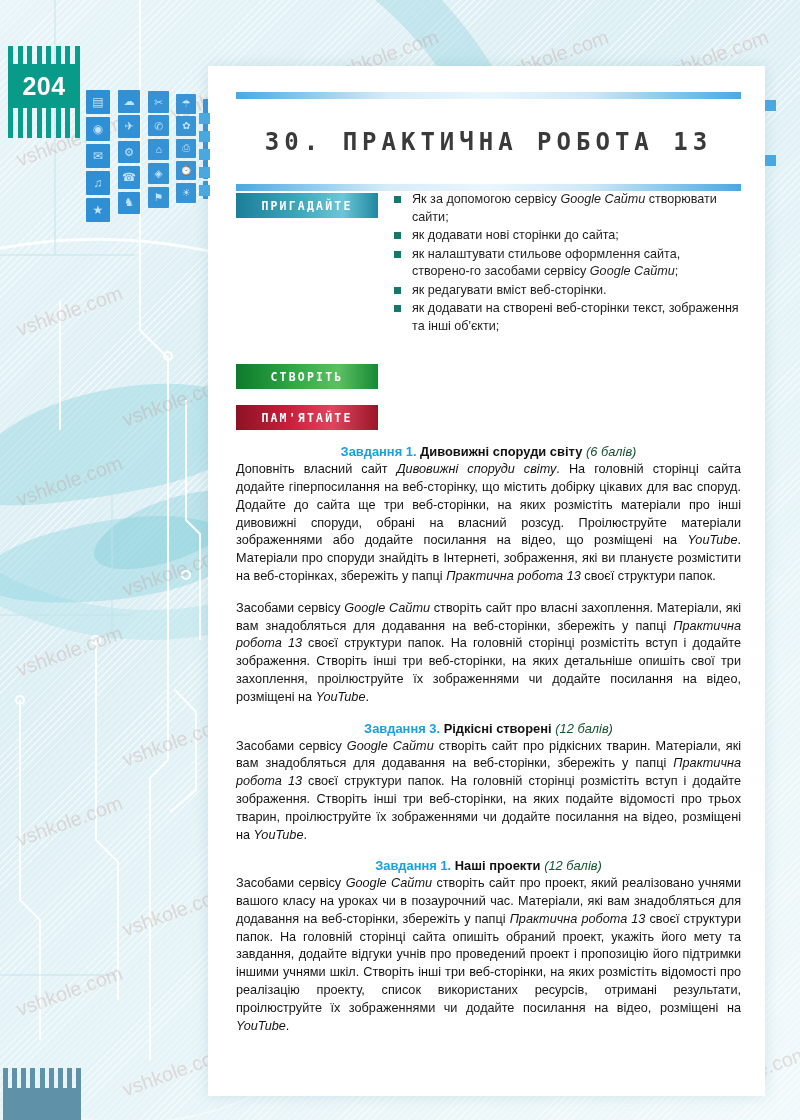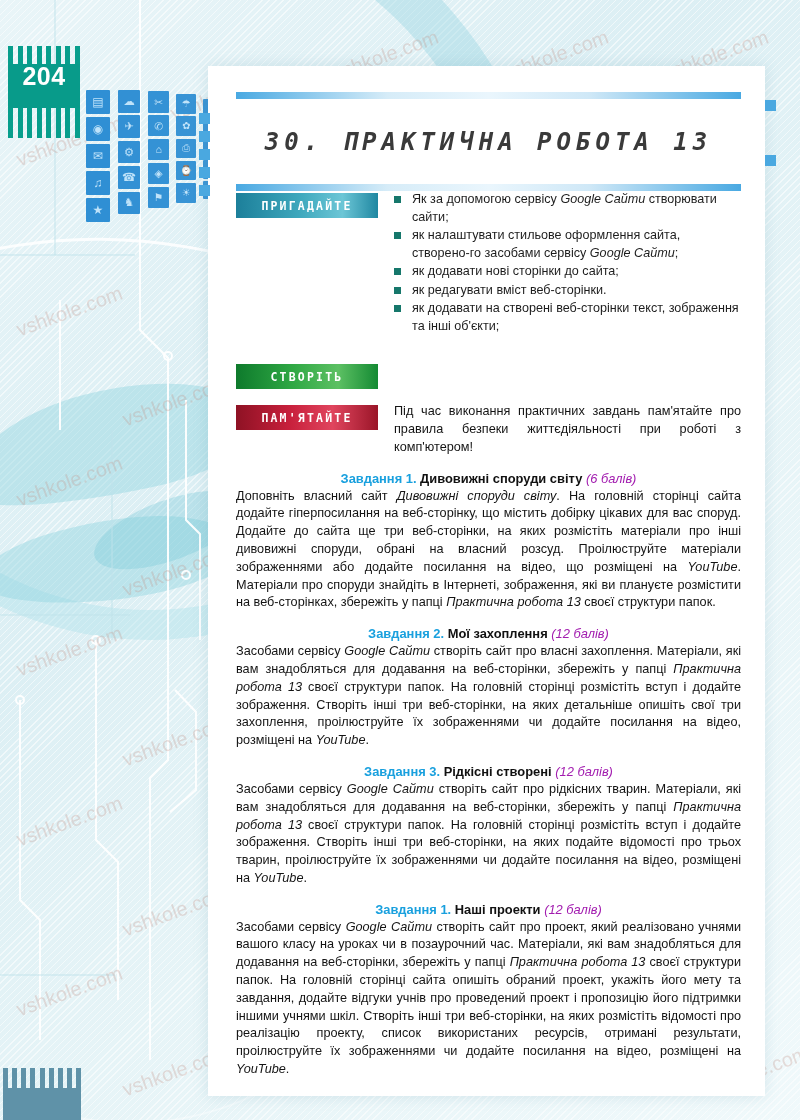--- a/index.html
+++ b/index.html
@@ -135,20 +135,21 @@
     display: block;
     width: 5px;
     height: 18px;
     background: #079e8c;
   }
   .chip-body {
     width: 72px;
     height: 44px;
     background: #089b8a;
     display: flex;
+    align-items: center;
     justify-content: center;
   }
   .chip-body .pagenum {
     color: #ffffff;
     font-size: 25px;
     font-weight: 700;
     letter-spacing: 0.5px;
     line-height: 1;
   }
   .chip-pins-bottom span {
@@ -245,21 +246,20 @@
   }
   .chapter-title {
     text-align: center;
     font-family: "DejaVu Sans Mono", monospace;
     font-size: 24px;
     font-weight: 700;
     letter-spacing: 5px;
     color: #3a3a3a;
     padding: 13px 0 12px 0;
     white-space: nowrap;
-    font-style: italic;
   }
   .subtitle {
     text-align: center;
     color: #2b93d6;
     font-size: 13.2px;
     font-weight: 700;
     letter-spacing: 0.15px;
     margin-top: 12px;
     margin-bottom: 20px;
   }
@@ -348,21 +348,21 @@
     color: #19a0de;
     font-weight: 700;
   }
   .task-heading .name {
     font-weight: 700;
     color: #111;
   }
   .task-heading .points {
     font-style: italic;
     font-weight: 400;
-    color: #a21caf;
+    color: #14532d;
   }
   .task-body {
     font-size: 12.7px;
     line-height: 17.8px;
     color: #141414;
     text-align: justify;
   }
 </style>
 </head>
 <body>
@@ -542,54 +542,46 @@
         <div class="title-rule"></div>
         <h1 class="chapter-title">30. ПРАКТИЧНА РОБОТА 13</h1>
         <div class="title-rule bottom"></div>
       </div>
 
       <div class="badge-row">
         <div class="badge badge-recall">ПРИГАДАЙТЕ</div>
         <div class="badge-body">
           <ul class="recall-list">
             <li>Як за допомогою сервісу <i>Google Сайти</i> створювати сайти;</li>
+            <li>як додавати нові сторінки до сайта;</li>
             <li>як налаштувати стильове оформлення сайта, створено-го засобами сервісу <i>Google Сайти</i>;</li>
-            <li>як додавати нові сторінки до сайта;</li>
             <li>як редагувати вміст веб-сторінки.</li>
             <li>як додавати на створені веб-сторінки текст, зображення та інші об'єкти;</li>
           </ul>
         </div>
       </div>
 
       <div class="badge-row" style="margin-top:26px; margin-bottom:14px;">
         <div class="badge badge-create">СТВОРІТЬ</div>
       </div>
 
       <div class="badge-row" style="margin-bottom:14px;">
         <div class="badge badge-remember">ПАМ'ЯТАЙТЕ</div>
-        <div class="badge-body">
-          <p class="para">Під час виконання практичних завдань пам'ятайте про правила безпеки життєдіяльності при роботі з комп'ютером!</p>
-        </div>
       </div>
 
       <div class="task">
         <div class="task-heading">
           <span class="num">Завдання 1.</span>
           <span class="name">Дивовижні споруди світу</span>
           <span class="points">(6 балів)</span>
         </div>
         <div class="task-body">Доповніть власний сайт <i>Дивовижні споруди світу</i>. На головній сторінці сайта додайте гіперпосилання на веб-сторінку, що містить добірку цікавих для вас споруд. Додайте до сайта ще три веб-сторінки, на яких розмістіть матеріали про інші дивовижні споруди, обрані на власний розсуд. Проілюструйте матеріали зображеннями або додайте посилання на відео, що розміщені на <i>YouTube</i>. Матеріали про споруди знайдіть в Інтернеті, зображення, які ви плануєте розмістити на веб-сторінках, збережіть у папці <i>Практична робота 13</i> своєї структури папок.</div>
       </div>
 
       <div class="task">
-        <div class="task-heading">
-          <span class="num">Завдання 2.</span>
-          <span class="name">Мої захоплення</span>
-          <span class="points">(12 балів)</span>
-        </div>
         <div class="task-body">Засобами сервісу <i>Google Сайти</i> створіть сайт про власні захоплення. Матеріали, які вам знадобляться для додавання на веб-сторінки, збережіть у папці <i>Практична робота 13</i> своєї структури папок. На головній сторінці розмістіть вступ і додайте зображення. Створіть інші три веб-сторінки, на яких детальніше опишіть свої три захоплення, проілюструйте їх зображеннями чи додайте посилання на відео, розміщені на <i>YouTube</i>.</div>
       </div>
 
       <div class="task">
         <div class="task-heading">
           <span class="num">Завдання 3.</span>
           <span class="name">Рідкісні створені</span>
           <span class="points">(12 балів)</span>
         </div>
         <div class="task-body">Засобами сервісу <i>Google Сайти</i> створіть сайт про рідкісних тварин. Матеріали, які вам знадобляться для додавання на веб-сторінки, збережіть у папці <i>Практична робота 13</i> своєї структури папок. На головній сторінці розмістіть вступ і додайте зображення. Створіть інші три веб-сторінки, на яких подайте відомості про трьох тварин, проілюструйте їх зображеннями чи додайте посилання на відео, розміщені на <i>YouTube</i>.</div>

